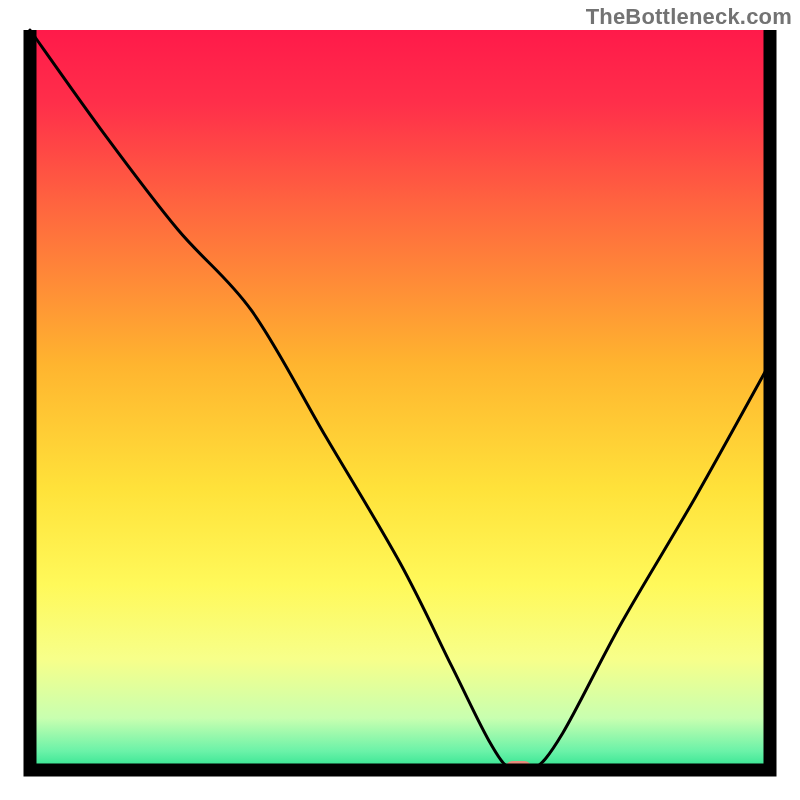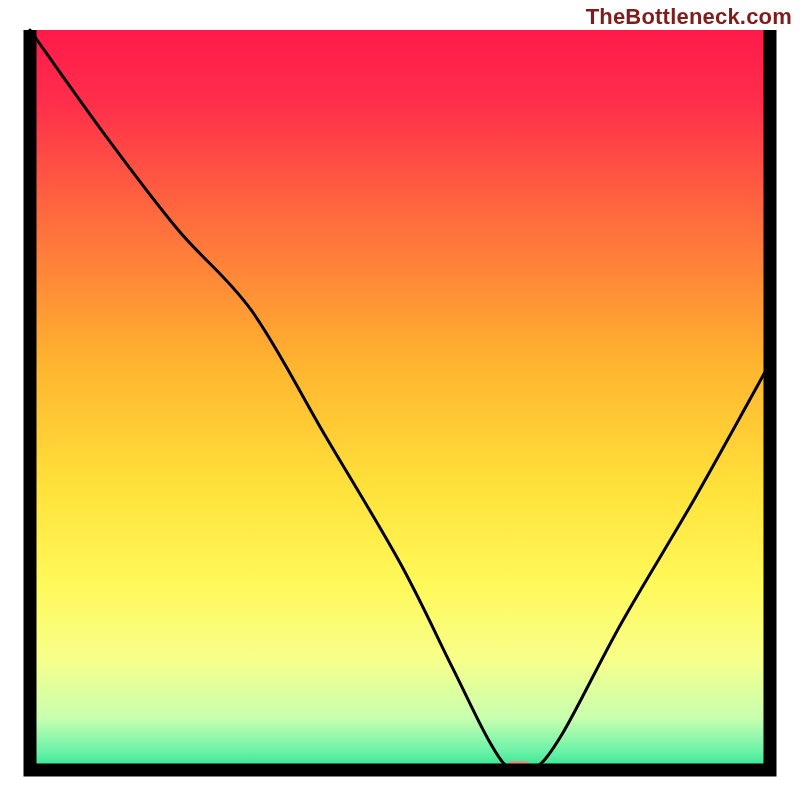--- a/index.html
+++ b/index.html
@@ -14,21 +14,21 @@
     position: relative;
     width: 800px;
     height: 800px;
   }
   .watermark {
     position: absolute;
     top: 4px;
     right: 8px;
     font-size: 22px;
     font-weight: 600;
-    color: #7f1d1d;
+    color: #737373;
     letter-spacing: 0.2px;
     z-index: 10;
   }
   svg {
     display: block;
   }
 </style>
 </head>
 <body>
 

